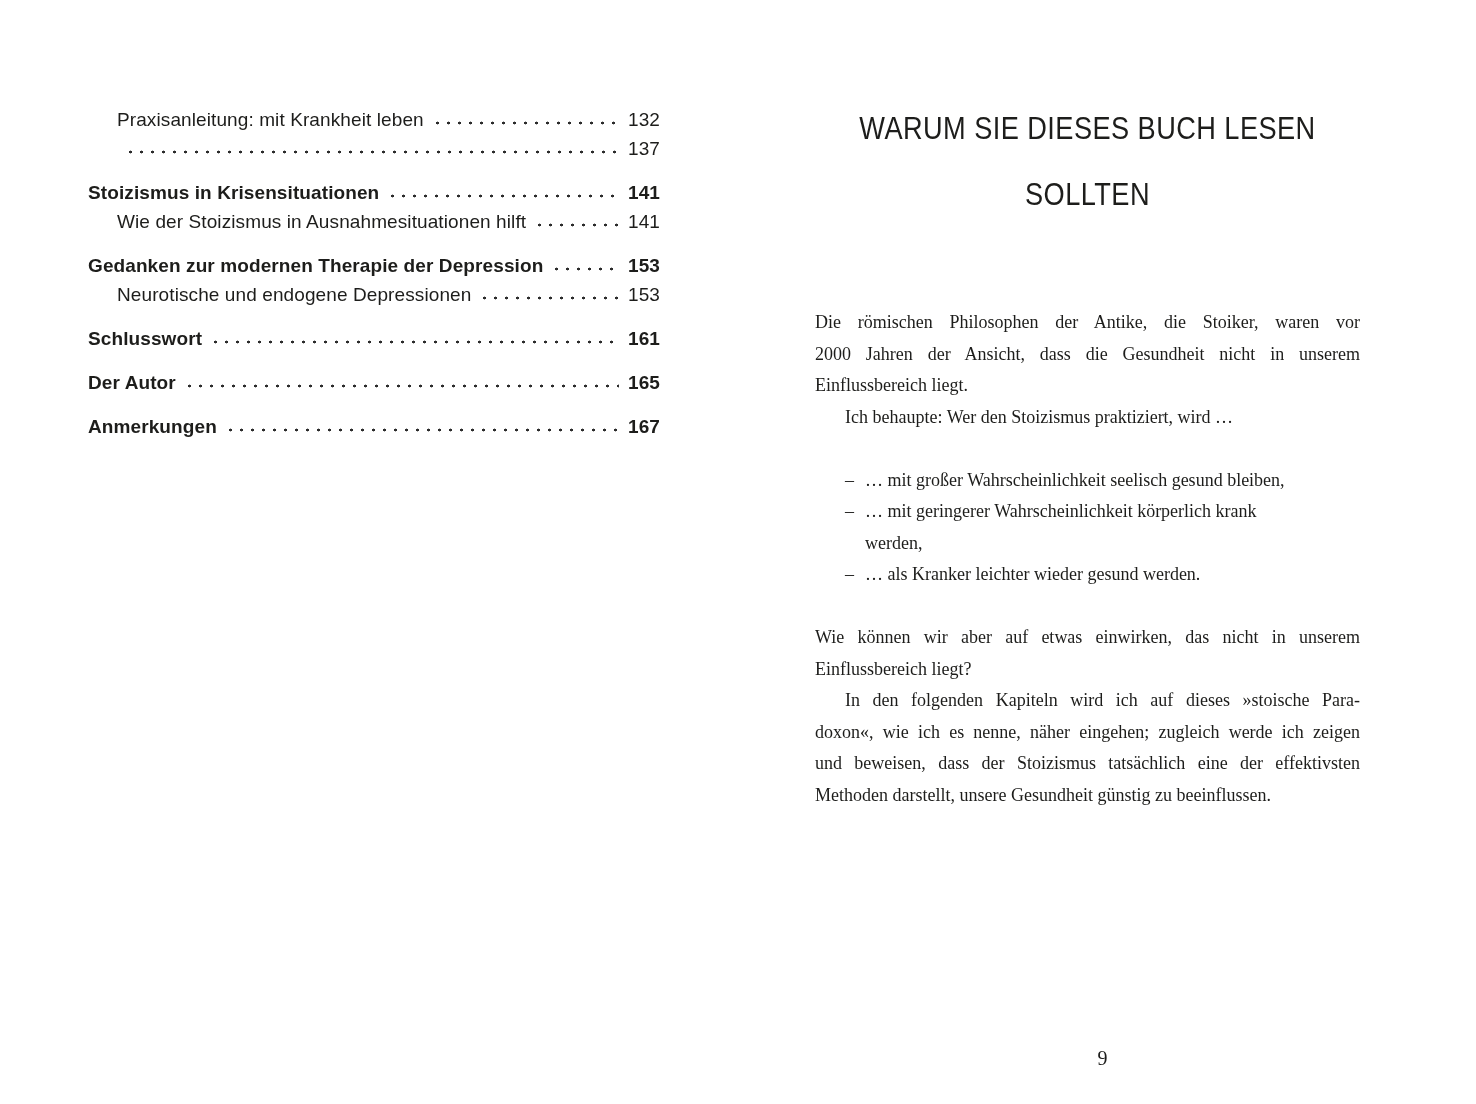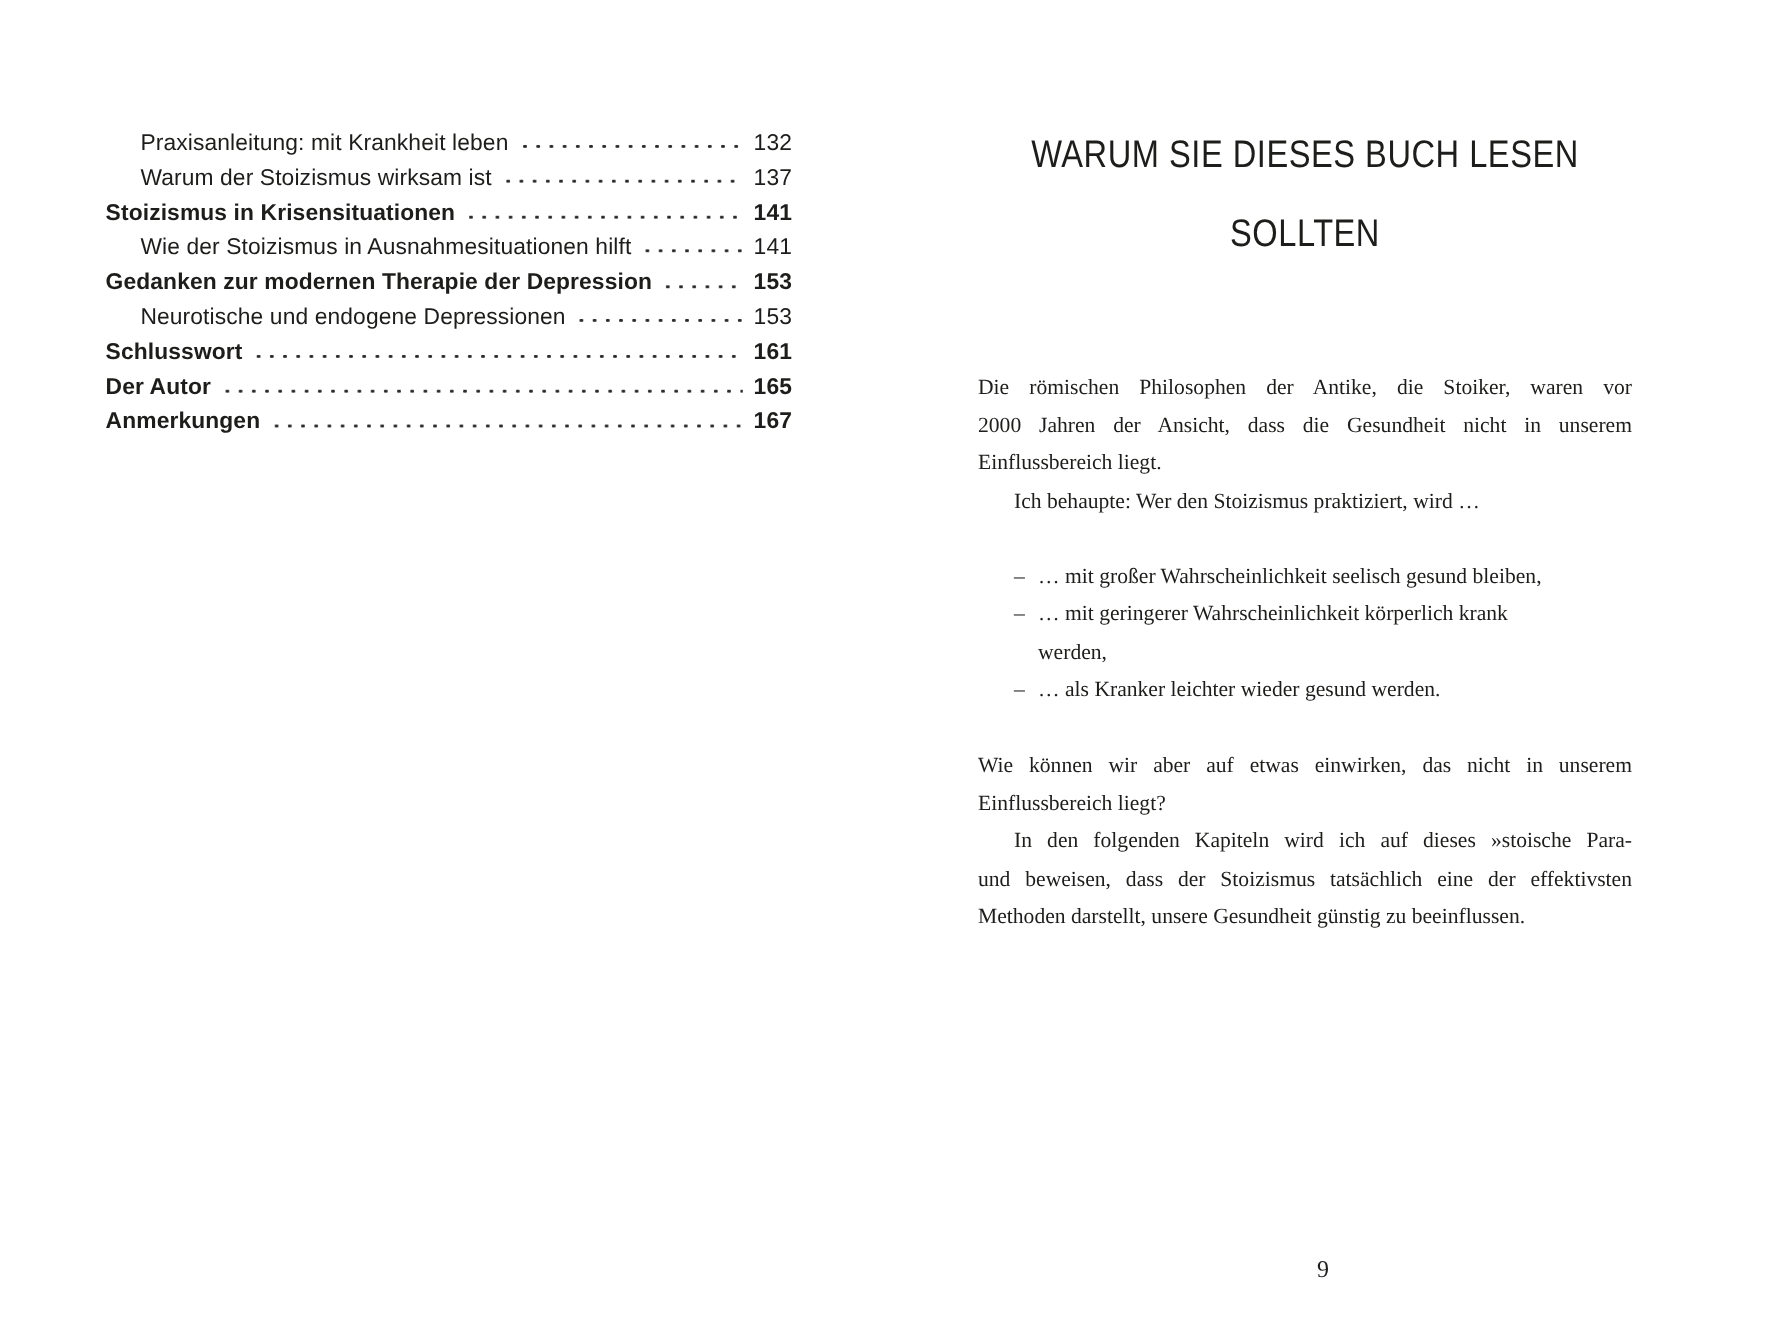--- a/index.html
+++ b/index.html
@@ -14,21 +14,21 @@
   .page { width: 738px; height: 1104px; position: relative; box-sizing: border-box; }
   .page-left  { padding: 105px 78px 0 88px; }
   .page-right { padding: 0 116px 0 77px; }
 
   
   .toc-row {
     display: flex; align-items: baseline;
     line-height: 29px; font-size: 19px;
     letter-spacing: 0.1px;
   }
-  .toc-row.chapter { font-weight: bold; margin-top: 0; align-items: center; }
+  .toc-row.chapter { font-weight: bold; margin-top: 15px; }
   .toc-row.sub { padding-left: 29px; font-weight: normal; }
   .toc-label { white-space: nowrap; }
   .toc-dots {
     flex: 1; height: 12px; margin: 0 5px 0 8px;
     background-image: radial-gradient(circle, #2b2b2b 1.35px, transparent 1.6px);
     background-size: 11px 4px;
     background-repeat: repeat-x;
     background-position: left bottom 1px;
   }
   .toc-page { min-width: 36px; text-align: right; white-space: nowrap; }
@@ -68,21 +68,20 @@
 <div class="spread">
 
   <div class="page page-left">
     <div class="toc" id="toc">
         <div class="toc-row sub">
           <span class="toc-label">Praxisanleitung: mit Krankheit leben</span>
           <span class="toc-dots"></span>
           <span class="toc-page">132</span>
         </div>
         <div class="toc-row sub">
-          <span class="toc-label">Warum der Stoizismus wirksam ist</span>
           <span class="toc-dots"></span>
           <span class="toc-page">137</span>
         </div>
         <div class="toc-row chapter">
           <span class="toc-label">Stoizismus in Krisensituationen</span>
           <span class="toc-dots"></span>
           <span class="toc-page">141</span>
         </div>
         <div class="toc-row sub">
           <span class="toc-label">Wie der Stoizismus in Ausnahmesituationen hilft</span>
@@ -151,20 +150,21 @@
               <div class="line">… als Kranker leichter wieder gesund werden.</div>
             </div>
           </div>
         </div>
         <div class="para">
           <div class="line j">Wie können wir aber auf etwas einwirken, das nicht in unserem</div>
           <div class="line">Einflussbereich liegt?</div>
         </div>
         <div class="para indent">
           <div class="line j">In den folgenden Kapiteln wird ich auf dieses »stoische Para-</div>
+          <div class="line j">doxon«, wie ich es nenne, näher eingehen; zugleich werde ich zeigen</div>
           <div class="line j">und beweisen, dass der Stoizismus tatsächlich eine der effektivsten</div>
           <div class="line">Methoden darstellt, unsere Gesundheit günstig zu beeinflussen.</div>
         </div>
       </div>
     <div class="page-number">9</div>
   </div>
 
 </div>
 
 </body></html>

